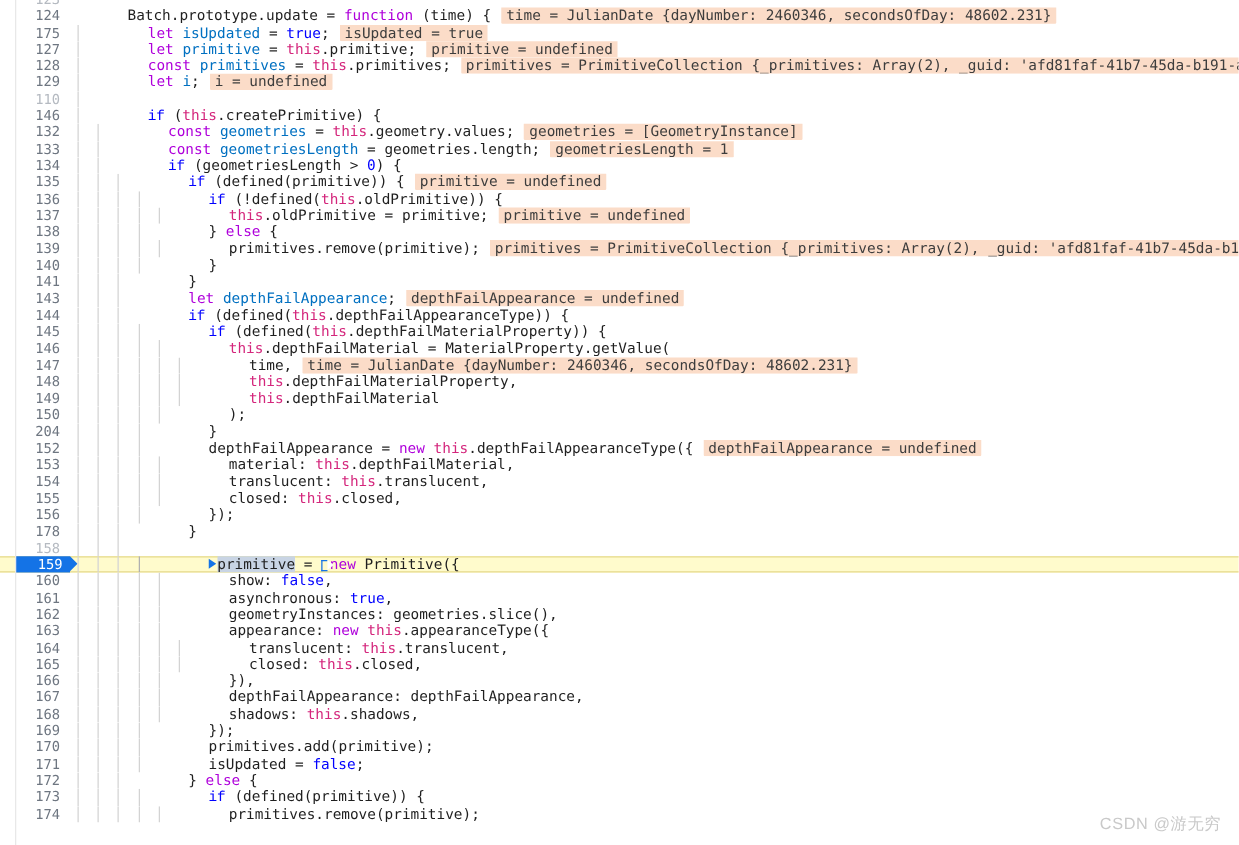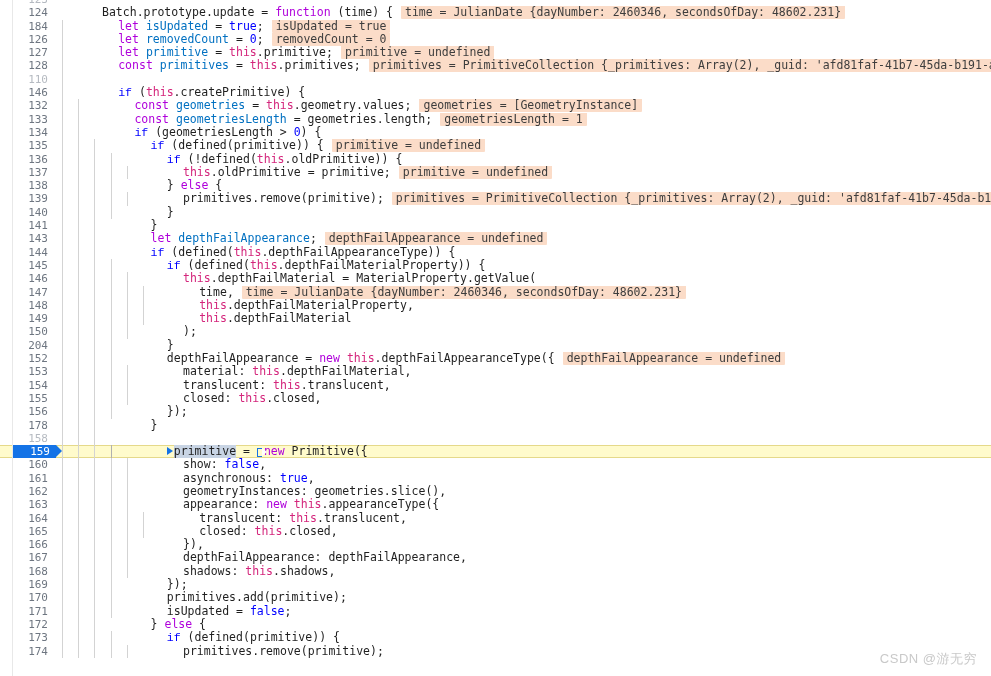--- a/index.html
+++ b/index.html
@@ -150,24 +150,24 @@
   }
 </style>
 </head>
 <body>
 
 <div id="editor">
   <div id="leftrule"></div>
   <div id="rows" style="position: relative; top: -7px;">
       <div class="row"><div class="gutter dim">123</div><div class="codearea"><span style="display:inline-block;width:46px"></span></div></div>
       <div class="row"><div class="gutter">124</div><div class="codearea"><span style="display:inline-block;width:46px"></span><span class="plain">Batch</span><span class="plain">.</span><span class="plain">prototype</span><span class="plain">.</span><span class="plain">update</span> <span class="plain">=</span> <span class="kw">function</span> <span class="plain">(</span><span class="plain">time</span><span class="plain">)</span> <span class="plain">{</span><span class="chip">time = JulianDate {dayNumber: 2460346, secondsOfDay: 48602.231}</span></div></div>
-      <div class="row"><div class="gutter">184</div><div class="codearea"><span class="ig" style="left:6px"></span><span style="display:inline-block;width:62.2px"></span><span class="kw">let</span> <span class="var">isUpdated</span> <span class="plain">=</span> <span class="bool">true</span><span class="plain">;</span><span class="chip">isUpdated = true</span></div></div>
-      <div class="row"><div class="gutter">126</div><div class="codearea"><span class="ig" style="left:6px"></span><span style="display:inline-block;width:62.2px"></span><span class="kw">let</span> <span class="var">removedCount</span> <span class="plain">=</span> <span class="bool">0</span><span class="plain">;</span><span class="chip">removedCount = 0</span></div></div>
+      <div class="row"><div class="gutter">175</div><div class="codearea"><span class="ig" style="left:6px"></span><span style="display:inline-block;width:62.2px"></span><span class="kw">let</span> <span class="var">isUpdated</span> <span class="plain">=</span> <span class="bool">true</span><span class="plain">;</span><span class="chip">isUpdated = true</span></div></div>
       <div class="row"><div class="gutter">127</div><div class="codearea"><span class="ig" style="left:6px"></span><span style="display:inline-block;width:62.2px"></span><span class="kw">let</span> <span class="var">primitive</span> <span class="plain">=</span> <span class="this">this</span><span class="plain">.</span><span class="plain">primitive</span><span class="plain">;</span><span class="chip">primitive = undefined</span></div></div>
       <div class="row"><div class="gutter">128</div><div class="codearea"><span class="ig" style="left:6px"></span><span style="display:inline-block;width:62.2px"></span><span class="kw">const</span> <span class="var">primitives</span> <span class="plain">=</span> <span class="this">this</span><span class="plain">.</span><span class="plain">primitives</span><span class="plain">;</span><span class="chip">primitives = PrimitiveCollection {_primitives: Array(2), _guid: 'afd81faf-41b7-45da-b191-a9d39889663</span></div></div>
+      <div class="row"><div class="gutter">129</div><div class="codearea"><span class="ig" style="left:6px"></span><span style="display:inline-block;width:62.2px"></span><span class="kw">let</span> <span class="var">i</span><span class="plain">;</span><span class="chip">i = undefined</span></div></div>
       <div class="row"><div class="gutter dim">110</div><div class="codearea"><span class="ig" style="left:6px"></span><span style="display:inline-block;width:62.2px"></span></div></div>
       <div class="row"><div class="gutter">146</div><div class="codearea"><span class="ig" style="left:6px"></span><span style="display:inline-block;width:62.2px"></span><span class="kw2">if</span> <span class="plain">(</span><span class="this">this</span><span class="plain">.</span><span class="plain">createPrimitive</span><span class="plain">)</span> <span class="plain">{</span></div></div>
       <div class="row"><div class="gutter">132</div><div class="codearea"><span class="ig" style="left:6px"></span><span class="ig" style="left:22.2px"></span><span style="display:inline-block;width:78.4px"></span><span class="kw">const</span> <span class="var">geometries</span> <span class="plain">=</span> <span class="this">this</span><span class="plain">.</span><span class="plain">geometry</span><span class="plain">.</span><span class="plain">values</span><span class="plain">;</span><span class="chip">geometries = [GeometryInstance]</span></div></div>
       <div class="row"><div class="gutter">133</div><div class="codearea"><span class="ig" style="left:6px"></span><span class="ig" style="left:22.2px"></span><span style="display:inline-block;width:78.4px"></span><span class="kw">const</span> <span class="var">geometriesLength</span> <span class="plain">=</span> <span class="plain">geometries</span><span class="plain">.</span><span class="plain">length</span><span class="plain">;</span><span class="chip">geometriesLength = 1</span></div></div>
       <div class="row"><div class="gutter">134</div><div class="codearea"><span class="ig" style="left:6px"></span><span class="ig" style="left:22.2px"></span><span style="display:inline-block;width:78.4px"></span><span class="kw2">if</span> <span class="plain">(</span><span class="plain">geometriesLength</span> <span class="plain">&gt;</span> <span class="bool">0</span><span class="plain">)</span> <span class="plain">{</span></div></div>
       <div class="row"><div class="gutter">135</div><div class="codearea"><span class="ig" style="left:6px"></span><span class="ig" style="left:22.2px"></span><span class="ig" style="left:38.39999999999999px"></span><span style="display:inline-block;width:94.6px"></span><span class="kw2">if</span> <span class="plain">(</span><span class="plain">defined</span><span class="plain">(</span><span class="plain">primitive</span><span class="plain">)</span><span class="plain">)</span> <span class="plain">{</span><span class="chip">primitive = undefined</span></div></div>
       <div class="row"><div class="gutter">136</div><div class="codearea"><span class="ig" style="left:6px"></span><span class="ig" style="left:22.2px"></span><span class="ig" style="left:38.39999999999999px"></span><span class="ig" style="left:54.599999999999994px"></span><span style="display:inline-block;width:110.8px"></span><span class="kw2">if</span> <span class="plain">(</span><span class="plain">!</span><span class="plain">defined</span><span class="plain">(</span><span class="this">this</span><span class="plain">.</span><span class="plain">oldPrimitive</span><span class="plain">)</span><span class="plain">)</span> <span class="plain">{</span></div></div>
       <div class="row"><div class="gutter">137</div><div class="codearea"><span class="ig" style="left:6px"></span><span class="ig" style="left:22.2px"></span><span class="ig" style="left:38.39999999999999px"></span><span class="ig" style="left:54.599999999999994px"></span><span class="ig" style="left:70.8px"></span><span style="display:inline-block;width:127px"></span><span class="this">this</span><span class="plain">.</span><span class="plain">oldPrimitive</span> <span class="plain">=</span> <span class="plain">primitive</span><span class="plain">;</span><span class="chip">primitive = undefined</span></div></div>
       <div class="row"><div class="gutter">138</div><div class="codearea"><span class="ig" style="left:6px"></span><span class="ig" style="left:22.2px"></span><span class="ig" style="left:38.39999999999999px"></span><span class="ig" style="left:54.599999999999994px"></span><span style="display:inline-block;width:110.8px"></span><span class="plain">}</span> <span class="kw">else</span> <span class="plain">{</span></div></div>
       <div class="row"><div class="gutter">139</div><div class="codearea"><span class="ig" style="left:6px"></span><span class="ig" style="left:22.2px"></span><span class="ig" style="left:38.39999999999999px"></span><span class="ig" style="left:54.599999999999994px"></span><span class="ig" style="left:70.8px"></span><span style="display:inline-block;width:127px"></span><span class="plain">primitives</span><span class="plain">.</span><span class="plain">remove</span><span class="plain">(</span><span class="plain">primitive</span><span class="plain">)</span><span class="plain">;</span><span class="chip">primitives = PrimitiveCollection {_primitives: Array(2), _guid: 'afd81faf-41b7-45da-b191-a9d398896</span></div></div>

